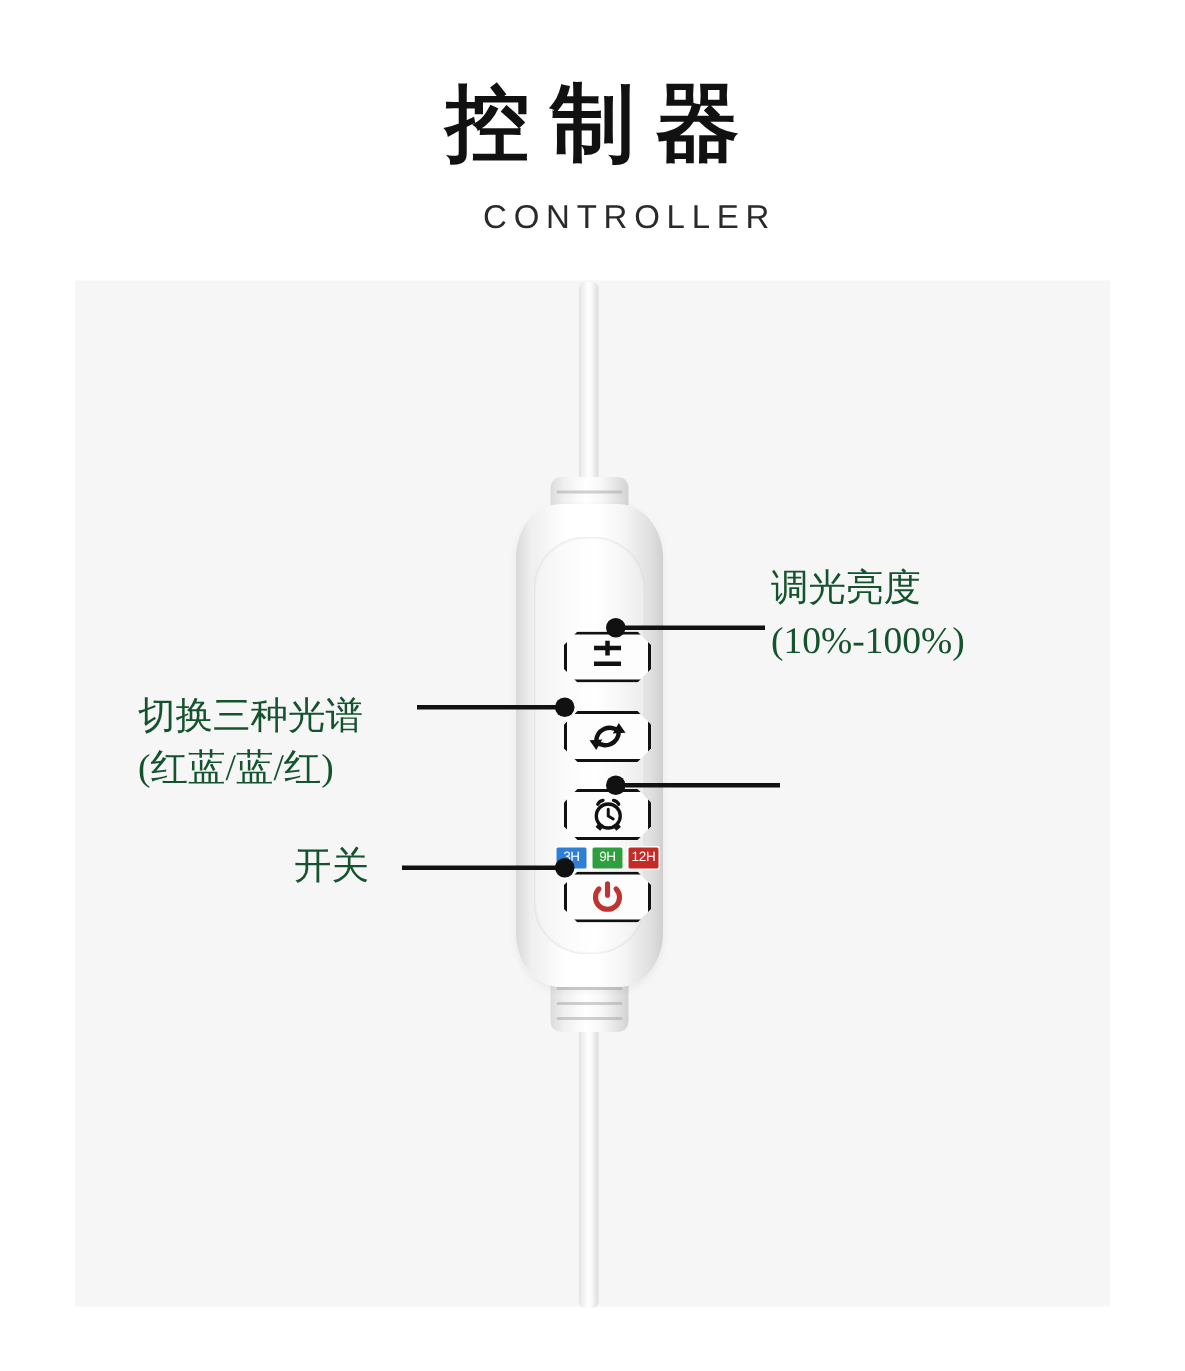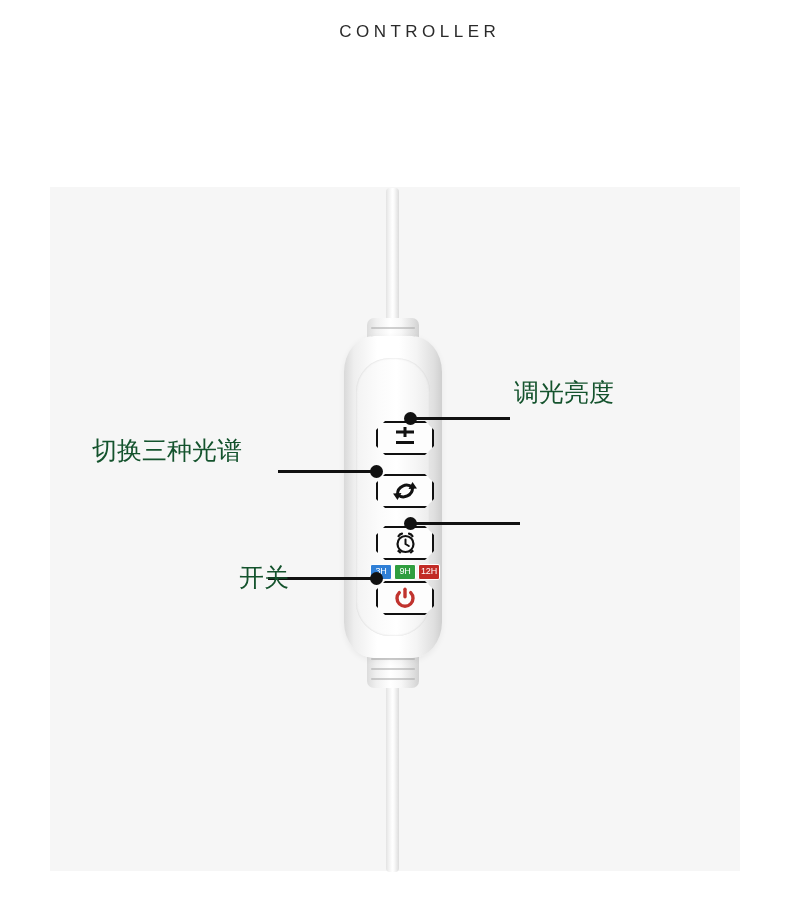--- a/index.html
+++ b/index.html
@@ -29,21 +29,21 @@
     font-family: "Liberation Sans", "DejaVu Sans", sans-serif;
     font-size: 56px;
     font-weight: 700;
     letter-spacing: 14px;
     text-indent: 14px;
     color: #111111;
     line-height: 1.0;
   }
   .title-en {
     margin-top: 22px;
-    font-size: 17px;
+    font-size: 22px;
     font-weight: 400;
     letter-spacing: 4.5px;
     text-indent: 4.5px;
     color: #2a2a2a;
     padding-left: 45px;
   }
 
   
   .photo-panel {
     position: absolute;
@@ -192,20 +192,21 @@
     white-space: nowrap;
   }
   .anno.right { text-align: left; }
   .anno.left  { text-align: left; }
   .anno-line2 { display: block; }
 </style>
 </head>
 <body>
 
 <div class="header">
+  <div class="title-cn">控制器</div>
   <div class="title-en">CONTROLLER</div>
 </div>
 
 <div class="photo-panel"></div>
 
 <div class="cable cable-top"></div>
 <div class="cable cable-bottom"></div>
 
 <div class="relief relief-top">
   <div class="relief-rib" style="top:9px;"></div>
@@ -280,24 +281,26 @@
 <div class="leader" style="left:278px; top:470px; width:100px;"></div>
 
 <div class="leader-dot" style="left:404px; top:517px;"></div>
 <div class="leader" style="left:410px; top:522px; width:110px;"></div>
 
 <div class="leader-dot" style="left:370px; top:572px;"></div>
 <div class="leader" style="left:268px; top:577px; width:110px;"></div>
 
 <div class="anno right" style="left:514px; top:376px;">
   <span>调光亮度</span>
-</div>
-
-<div class="anno left" style="left:92px; top:434px;">
+  <span class="anno-line2">(10%-100%)</span>
+</div>
+
+<div class="anno left" style="left:92px; top:461px;">
   <span>切换三种光谱</span>
+  <span class="anno-line2">(红蓝/蓝/红)</span>
 </div>
 
 <div class="anno right" style="left:526px; top:503px;">
 </div>
 
-<div class="anno left" style="left:196px; top:561px;margin-left:43px;">
+<div class="anno left" style="left:196px; top:561px;">
   <span>开关</span>
 </div>
 
 </body></html>

